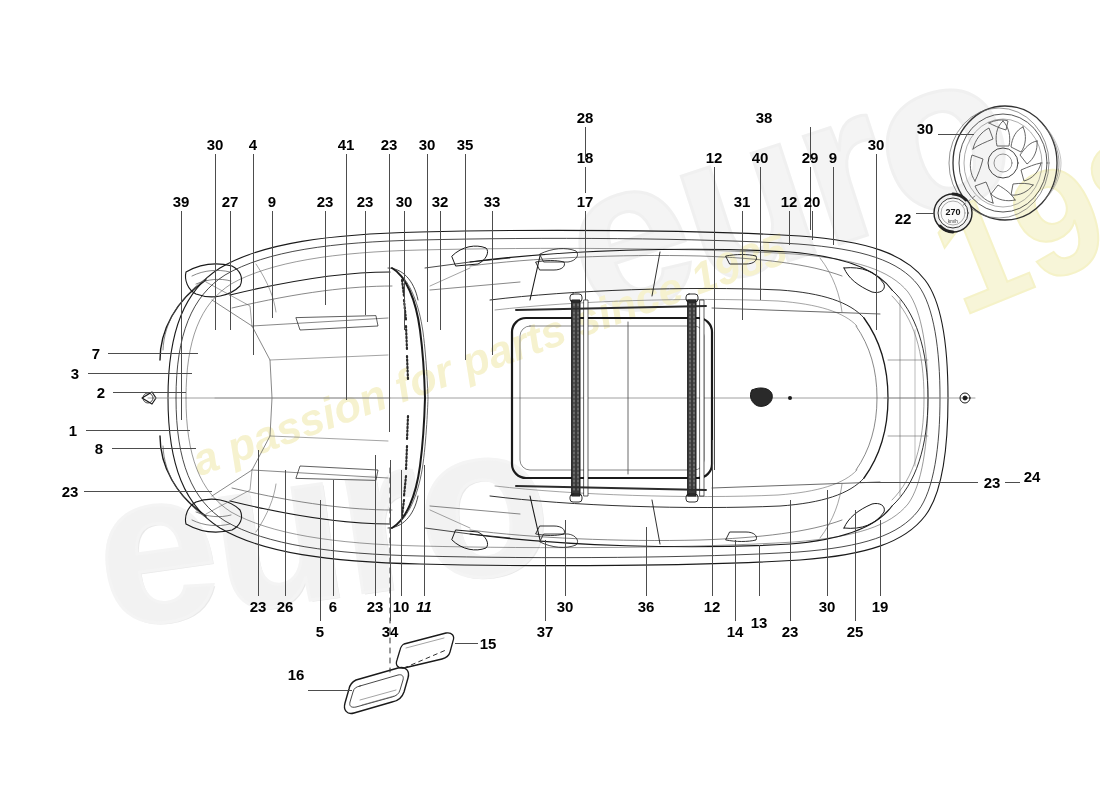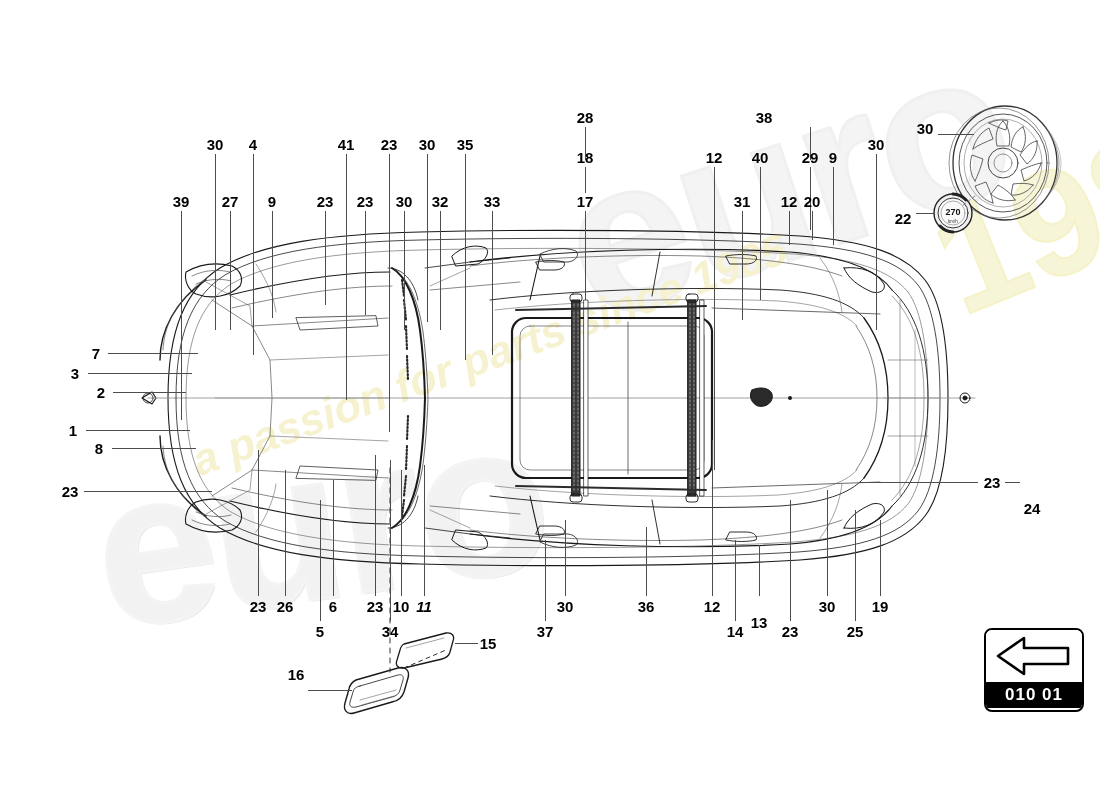--- a/index.html
+++ b/index.html
@@ -442,33 +442,25 @@
       <div class="lbl" style="left: 101px; top: 392px;">2</div>
       <div class="ldr ldr-h" style="left: 113px; top: 392px; width: 73px;"></div>
       <div class="lbl" style="left: 73px; top: 430px;">1</div>
       <div class="ldr ldr-h" style="left: 86px; top: 430px; width: 104px;"></div>
       <div class="lbl" style="left: 99px; top: 448px;">8</div>
       <div class="ldr ldr-h" style="left: 112px; top: 448px; width: 84px;"></div>
       <div class="lbl" style="left: 70px; top: 491px;">23</div>
       <div class="ldr ldr-h" style="left: 84px; top: 491px; width: 128px;"></div>
       <div class="lbl" style="left: 992px; top: 482px;">23</div>
       <div class="ldr ldr-h" style="left: 860px; top: 482px; width: 118px;"></div>
-      <div class="lbl" style="left: 1032px; top: 508px;">24</div>
+      <div class="lbl" style="left: 1032px; top: 476px;">24</div>
       <div class="ldr ldr-h" style="left: 1005px; top: 482px; width: 15px;"></div>
       <div class="lbl" style="left: 488px; top: 643px;">15</div>
       <div class="ldr ldr-h" style="left: 455px; top: 643px; width: 23px;"></div>
       <div class="lbl" style="left: 296px; top: 674px;">16</div>
       <div class="ldr ldr-h" style="left: 308px; top: 690px; width: 44px;"></div>
     </div>
 
   <div class="ldr ldr-h" style="left:938px; top:134px; width:36px;"></div>
   <div class="ldr ldr-h" style="left:916px; top:213px; width:18px;"></div>
 
-  <div id="legend">
-    <div class="arrow-zone">
-      <svg width="96" height="52" viewBox="0 0 96 52">
-        <path d="M12 26 L38 8 L38 18 L82 18 L82 34 L38 34 L38 44 Z" fill="#ffffff" stroke="#000000" stroke-width="2.6" stroke-linejoin="round"></path>
-      </svg>
-    </div>
-    <div class="code-zone">010 01</div>
-  </div>
 
 </div>
 
 </body></html>

